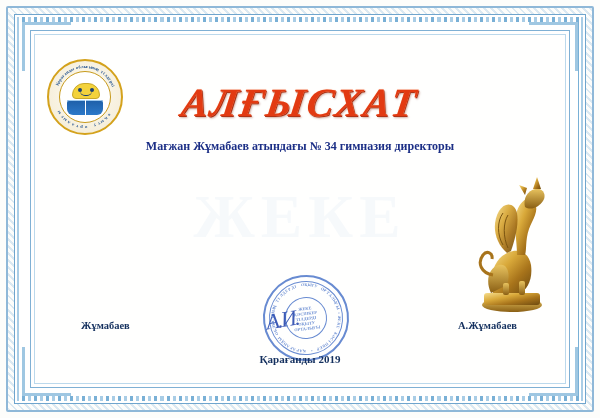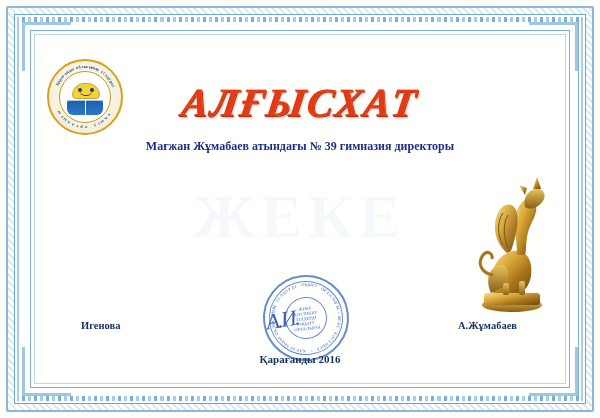--- a/index.html
+++ b/index.html
@@ -410,21 +410,21 @@
         <div class="eye l"></div>
         <div class="eye r"></div>
         <div class="smile"></div>
       </div>
     </div>
 
     <div class="title">
       <span class="word">АЛҒЫСХАТ</span>
     </div>
 
-    <div class="recipient">Мағжан Жұмабаев атындағы № 39 гимназия директоры</div>
+    <div class="recipient">Мағжан Жұмабаев атындағы № 34 гимназия директоры</div>
 
 
     <div class="statue">
       <svg viewBox="0 0 78 160" width="78" height="160" aria-hidden="true">
         <defs>
           <linearGradient id="gold" x1="0" y1="0" x2="1" y2="1">
             <stop offset="0%" stop-color="#f6dd8c"></stop>
             <stop offset="35%" stop-color="#d9a93a"></stop>
             <stop offset="65%" stop-color="#a8741b"></stop>
             <stop offset="100%" stop-color="#6d4a10"></stop>
@@ -453,21 +453,21 @@
         <path d="M35 93 C30 82 30 68 35 60" stroke="#7a5411" stroke-width="1" fill="none"></path>
 
         <path d="M20 120 C8 118 4 108 10 100 C14 95 20 98 19 104" stroke="#a8741b" stroke-width="3" fill="none"></path>
 
         <rect x="30" y="128" width="6" height="12" rx="2" fill="url(#gold2)"></rect>
         <rect x="46" y="126" width="6" height="14" rx="2" fill="url(#gold2)"></rect>
       </svg>
     </div>
 
     <div class="sig-row">
-      <div class="sig-left">Игенова</div>
+      <div class="sig-left">Жұмабаев</div>
       <div class="handwriting">А.И.</div>
       <div class="sig-right">А.Жұмабаев</div>
     </div>
 
     <div class="stamp">
       <div class="s-ring1"></div>
       <div class="s-ring2"></div>
       <div class="s-ring3"></div>
       <div class="s-around" id="stamp-around">
           <span style="transform: rotate(2.95082deg) translate(36px) rotate(90deg);">Ж</span>
@@ -534,16 +534,16 @@
         </div>
       <div class="s-core" id="stamp-core">
           <div>ЖЕКЕ</div>
           <div>КӘСІПКЕР</div>
           <div>ТІЛДЕРДІ</div>
           <div>ОҚЫТУ</div>
           <div>ОРТАЛЫҒЫ</div>
         </div>
     </div>
 
-    <div class="place-year">Қарағанды 2016</div>
+    <div class="place-year">Қарағанды 2019</div>
 
   </div>
 </div>
 
 </body></html>

